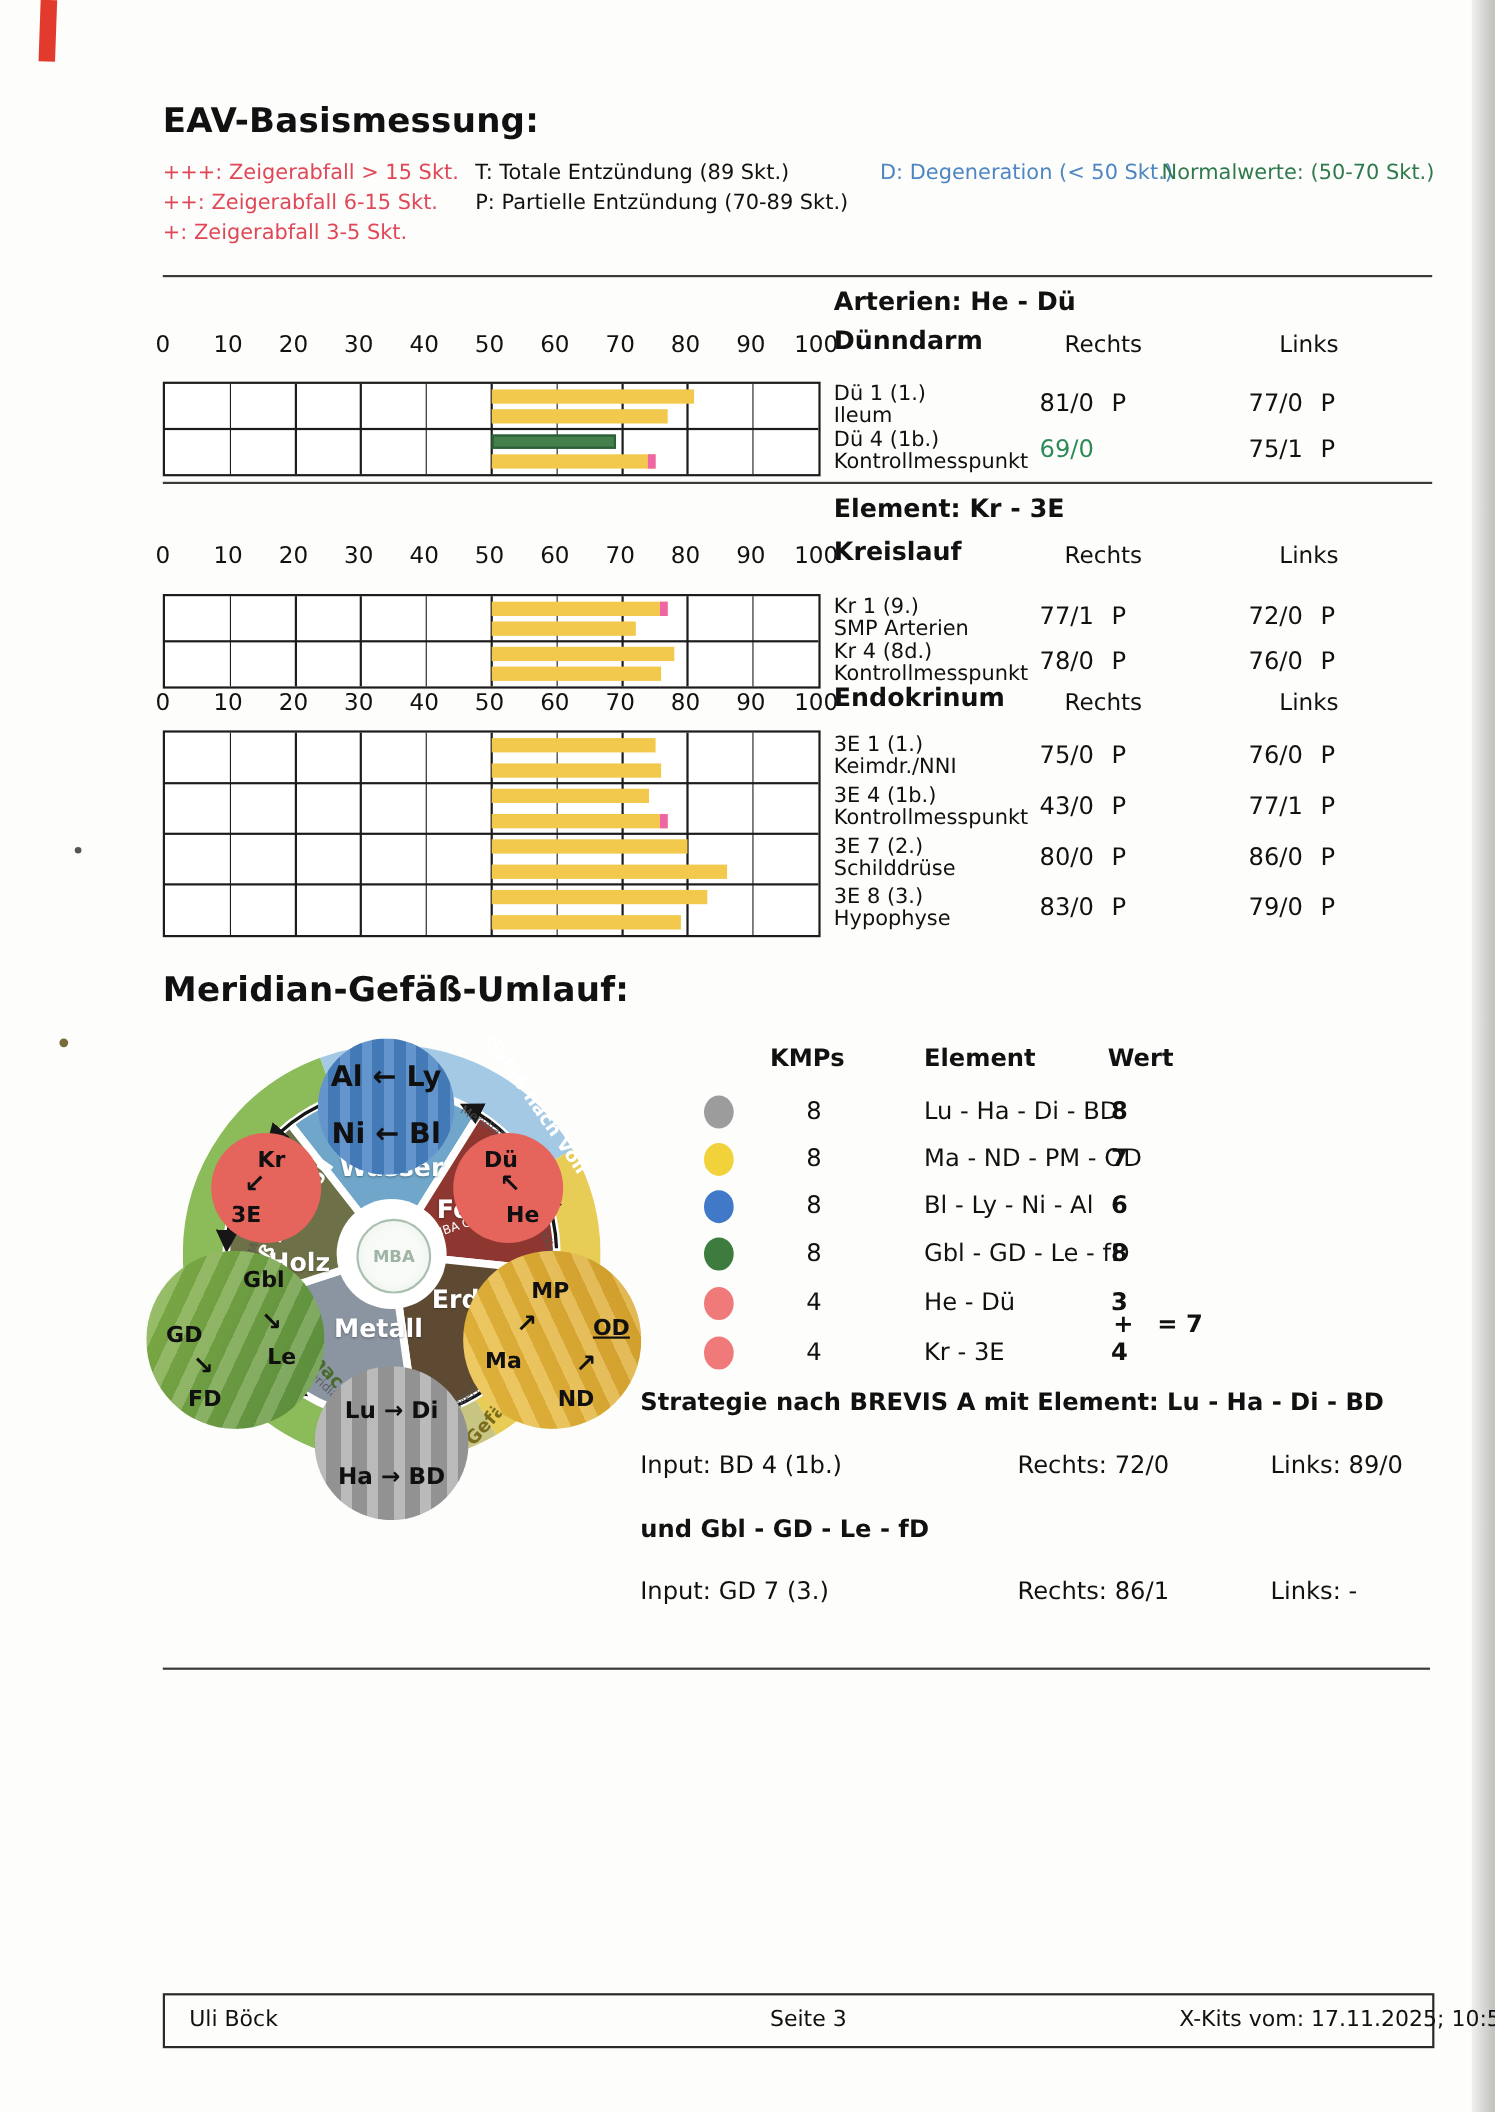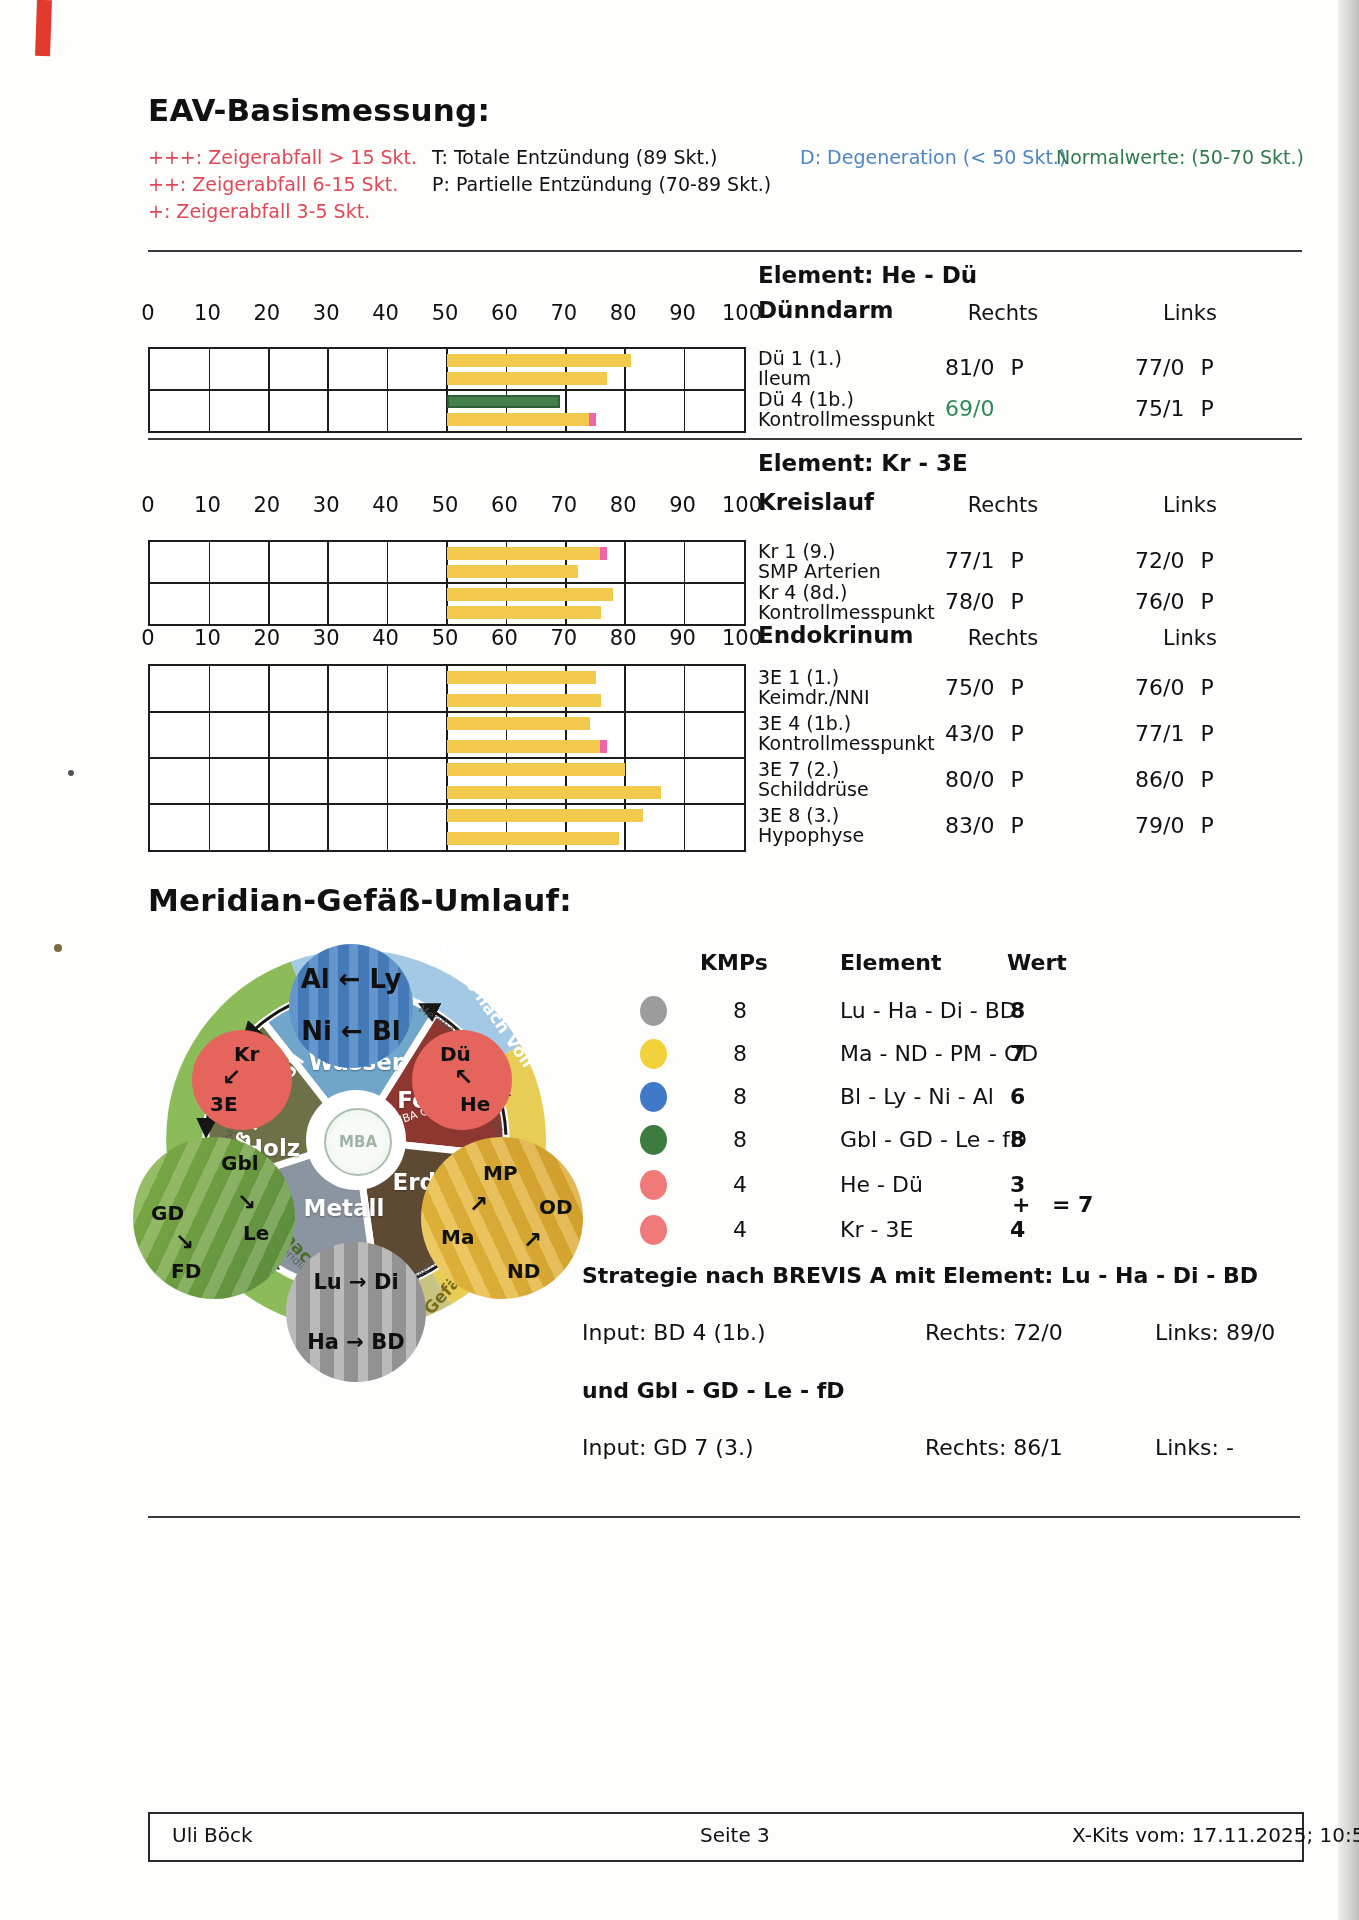--- a/index.html
+++ b/index.html
@@ -83,21 +83,21 @@
 <div class="abs legend red" style="left:148px;top:146px;">+++: Zeigerabfall &gt; 15 Skt.</div>
 <div class="abs legend red" style="left:148px;top:173px;">++: Zeigerabfall 6-15 Skt.</div>
 <div class="abs legend red" style="left:148px;top:200px;">+: Zeigerabfall 3-5 Skt.</div>
 <div class="abs legend" style="left:432px;top:146px;">T: Totale Entzündung (89 Skt.)</div>
 <div class="abs legend" style="left:432px;top:173px;">P: Partielle Entzündung (70-89 Skt.)</div>
 <div class="abs legend blue" style="left:800px;top:146px;">D: Degeneration (&lt; 50 Skt.)</div>
 <div class="abs legend green" style="left:1056px;top:146px;">Normalwerte: (50-70 Skt.)</div>
 
 <div class="abs" id="sections" style="left:148px;top:0;width:1154px;">
     <div class="hr" style="top: 250px;"></div>
-    <div class="element-header" style="left: 610px; top: 262px;">Element: He - Dü</div>
+    <div class="element-header" style="left: 610px; top: 262px;">Arterien: He - Dü</div>
     <div class="scale" style="left: 0px; top: 301px;">
       <span style="left: 0px;">0</span>
       <span style="left: 59.4px;">10</span>
       <span style="left: 118.8px;">20</span>
       <span style="left: 178.2px;">30</span>
       <span style="left: 237.6px;">40</span>
       <span style="left: 297px;">50</span>
       <span style="left: 356.4px;">60</span>
       <span style="left: 415.8px;">70</span>
       <span style="left: 475.2px;">80</span>
@@ -368,21 +368,21 @@
     <span style="left:88px;top:14px;">Gbl</span>
     <span class="arr" style="left:104px;top:52px;">↘</span>
     <span style="left:110px;top:84px;">Le</span>
     <span style="left:18px;top:64px;">GD</span>
     <span class="arr" style="left:42px;top:92px;">↘</span>
     <span style="left:38px;top:122px;">FD</span>
   </div>
   <div class="node" id="node-earth">
     <span style="left:62px;top:24px;">MP</span>
     <span class="arr" style="left:48px;top:54px;">↗</span>
-    <span style="left:118px;top:58px;">OD</span>
+    <span style="left:118px;top:58px;text-decoration:underline;">OD</span>
     <span style="left:20px;top:88px;">Ma</span>
     <span class="arr" style="left:102px;top:90px;">↗</span>
     <span style="left:86px;top:122px;">ND</span>
   </div>
   <div class="node" id="node-metal">
     <span style="left:0;right:0;top:28px;text-align:center;">Lu → Di</span>
     <span style="left:0;right:0;top:88px;text-align:center;">Ha → BD</span>
   </div>
 </div>
 

